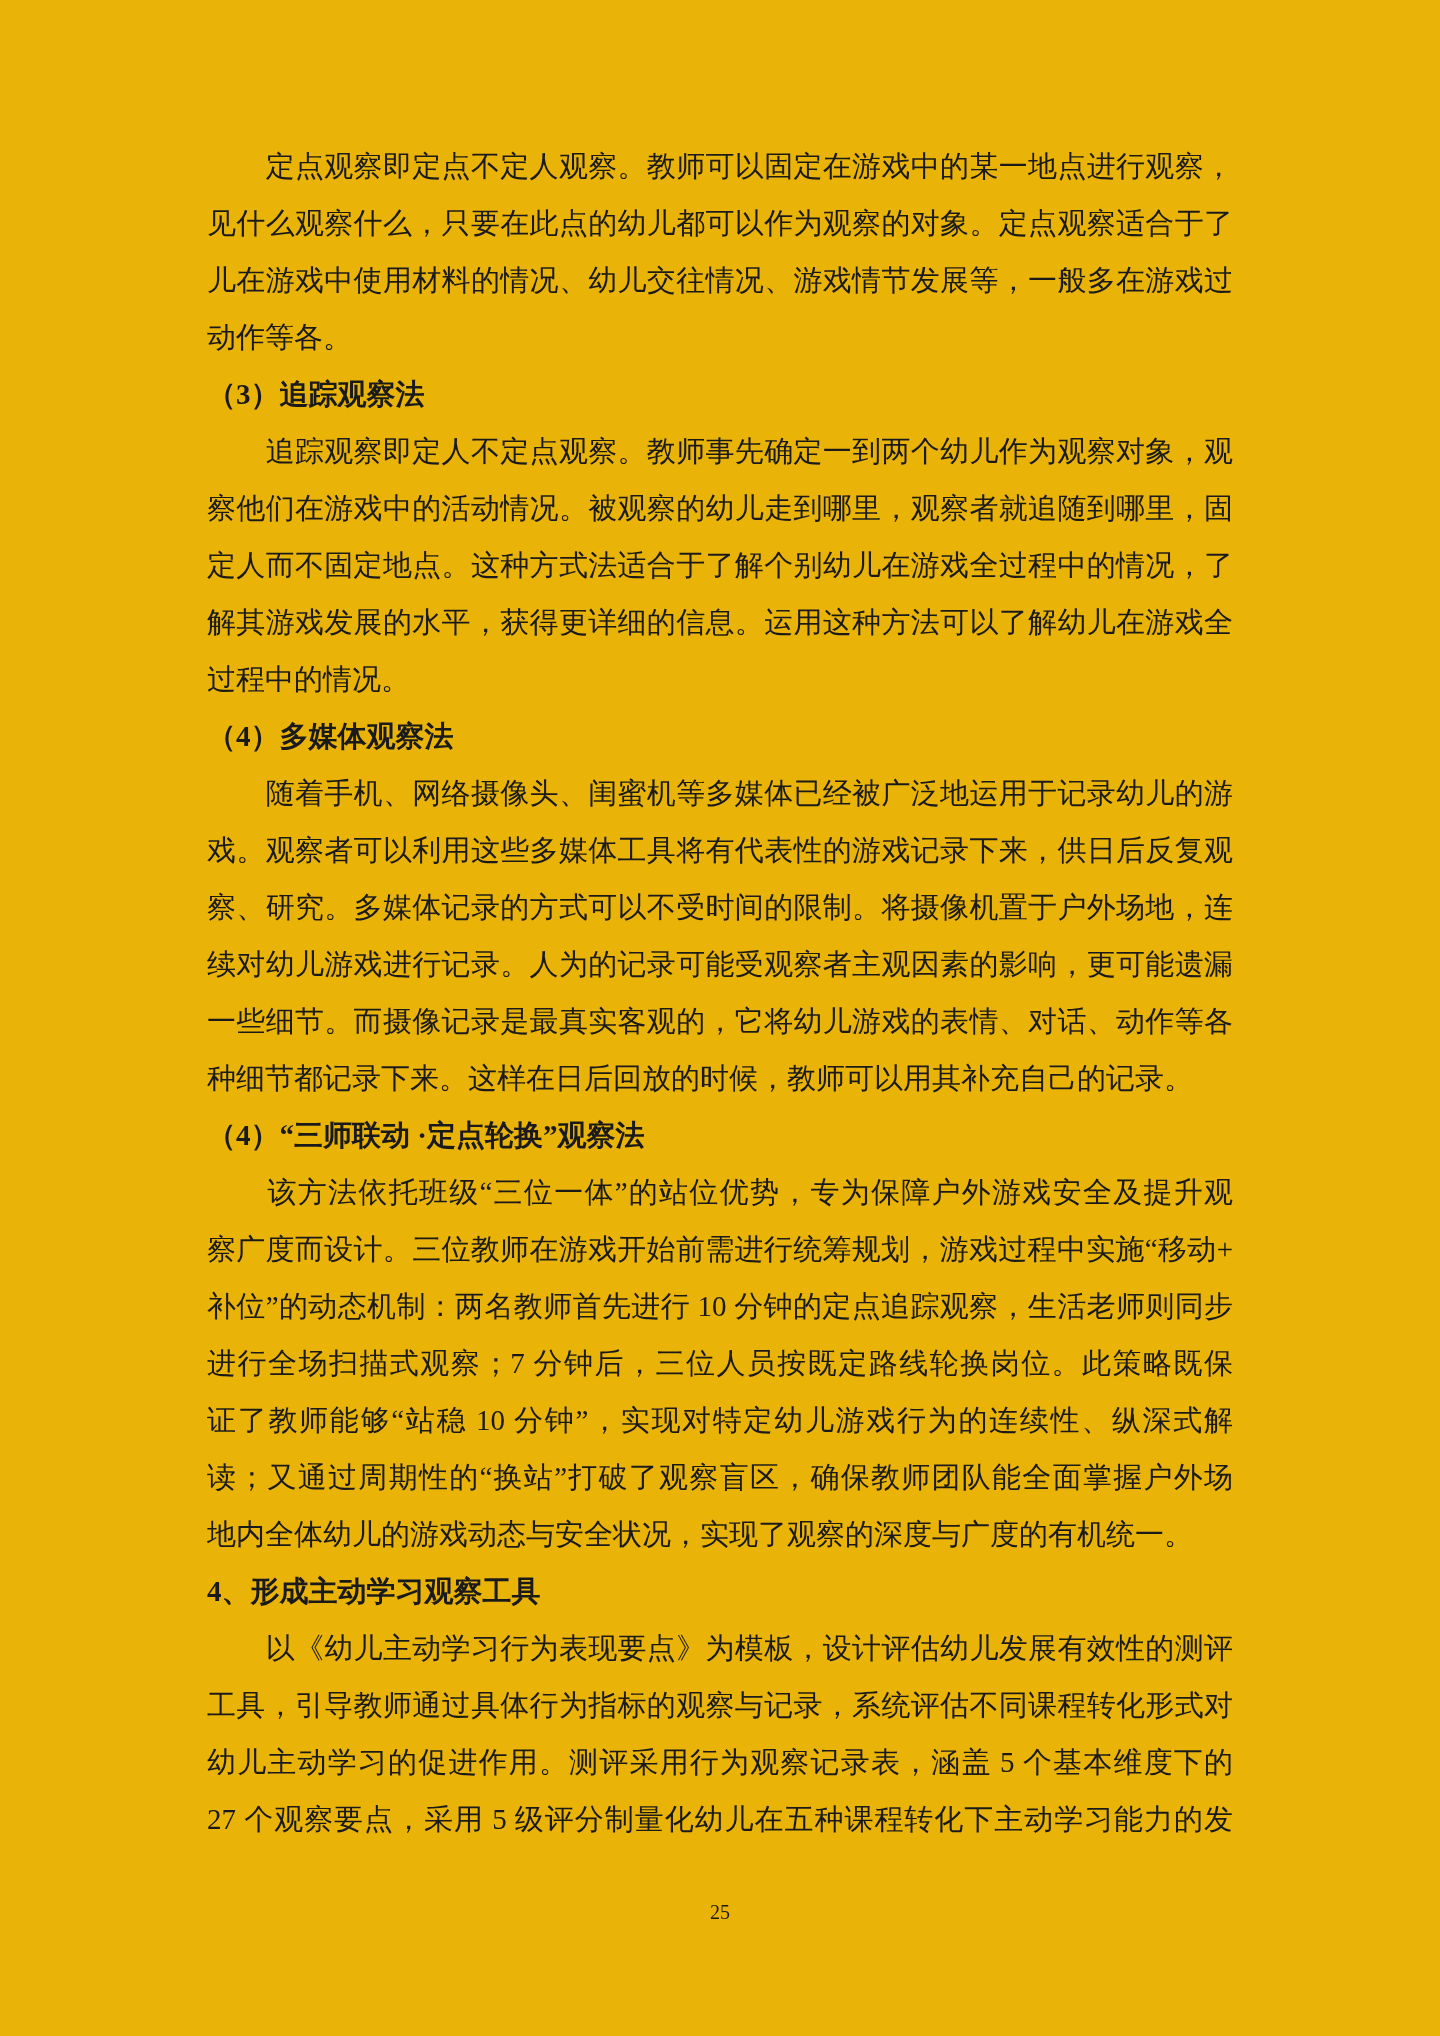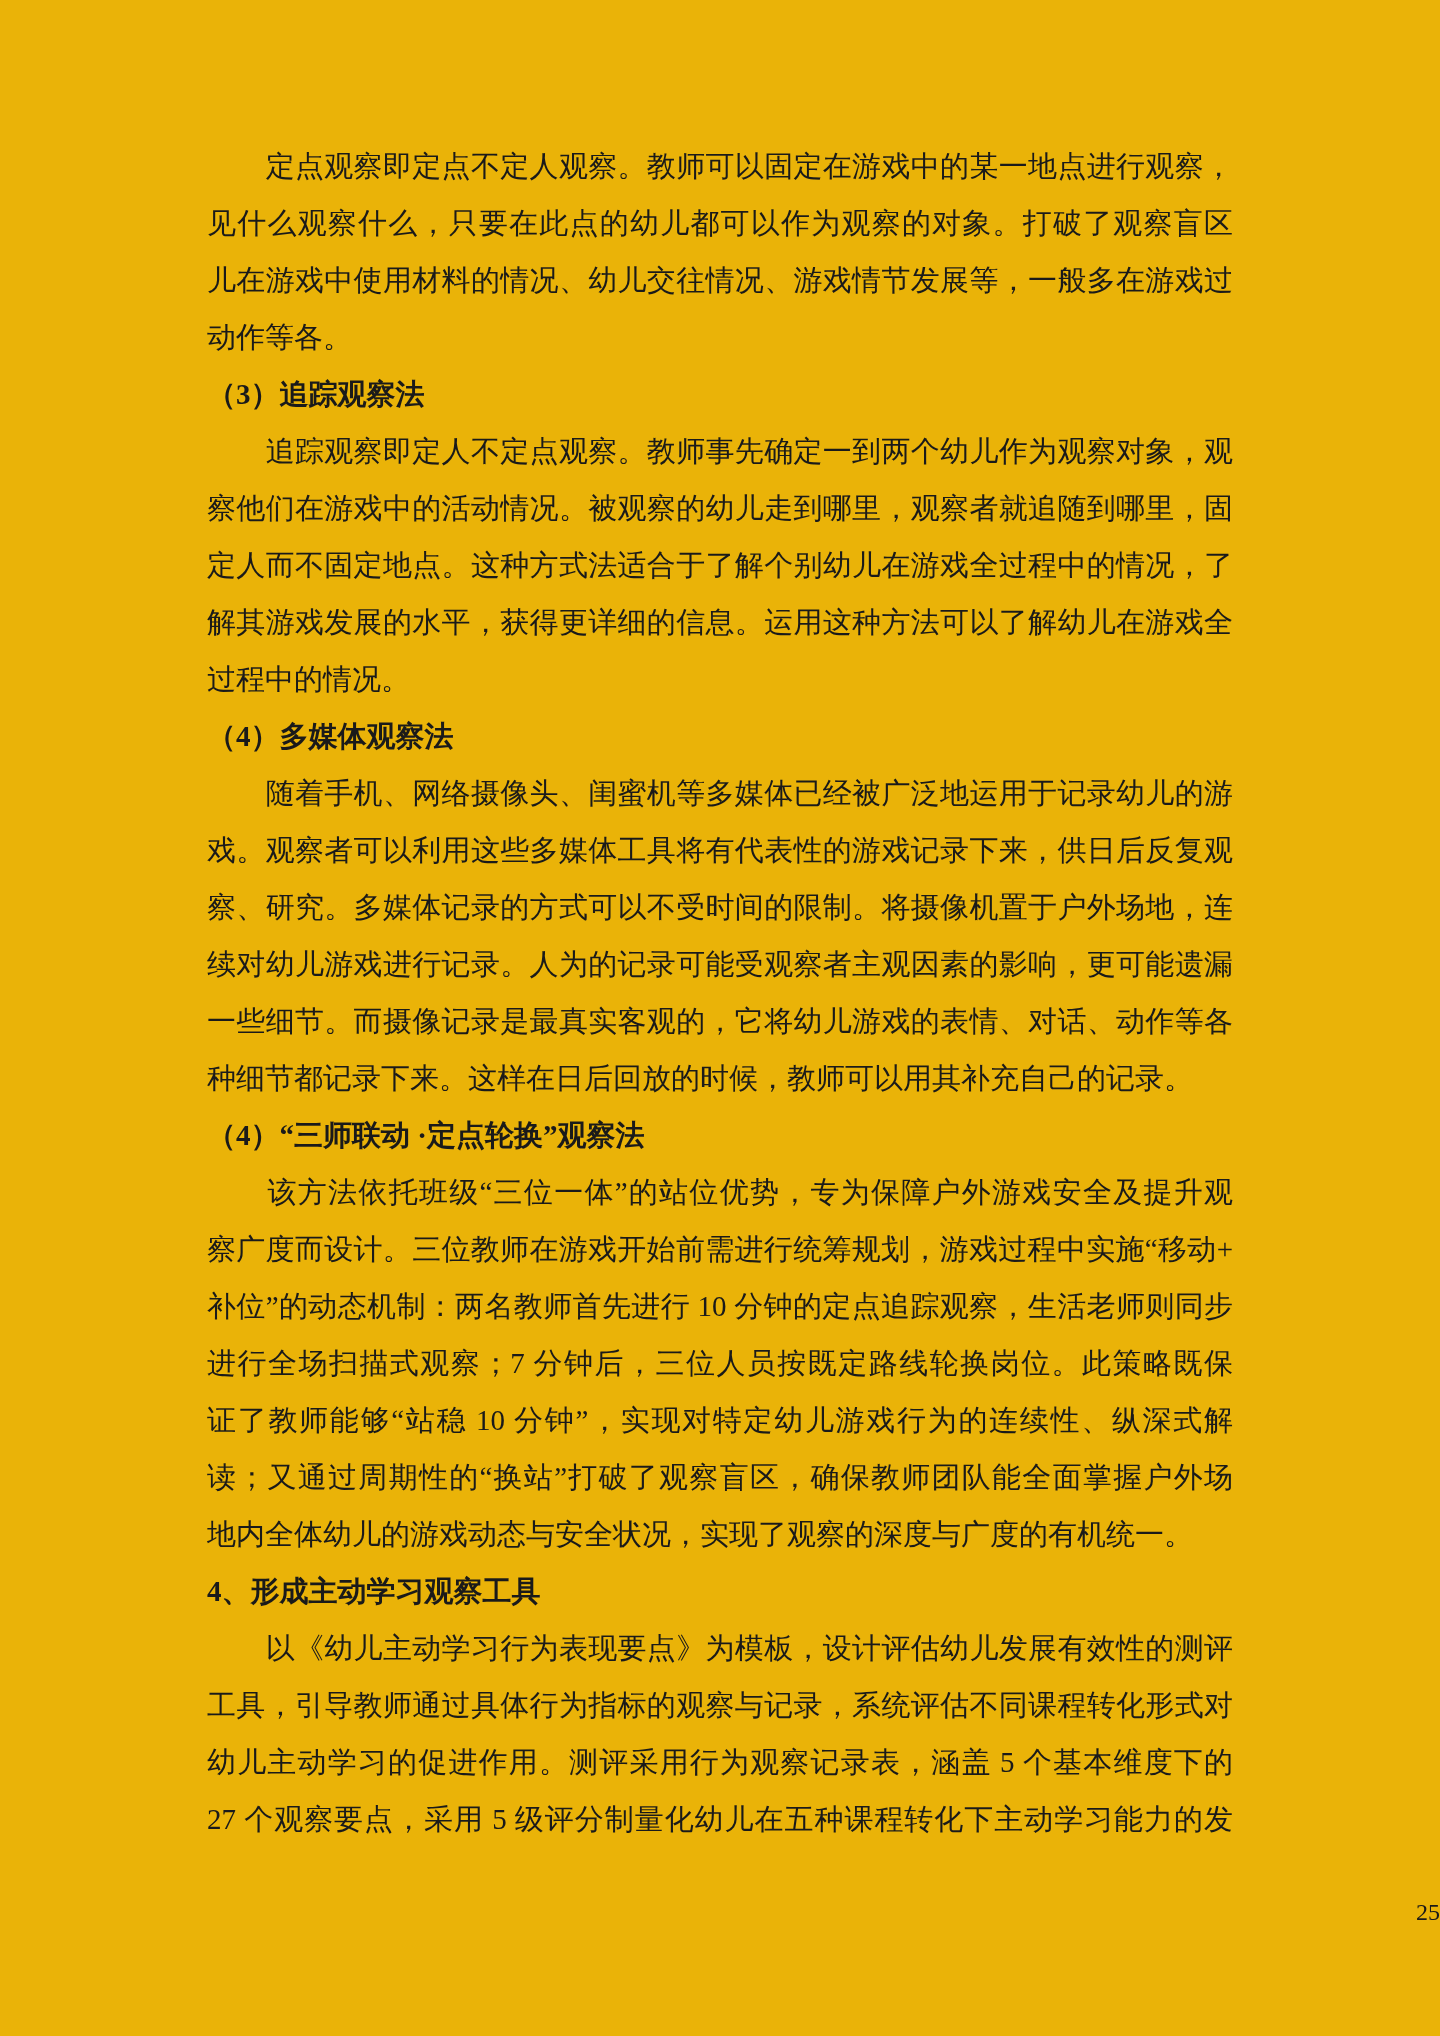--- a/index.html
+++ b/index.html
@@ -36,34 +36,34 @@
   }
   .block.heading .line {
     font-weight: bold;
     text-align-last: left;
   }
   .page-number {
     position: absolute;
     top: 1896px;
     left: 0;
     width: 100%;
-    text-align: right;
-    font-size: 24px;
+    text-align: center;
+    font-size: 20px;
     line-height: 32px;
     color: #1a1a1a;
   }
 </style>
 </head>
 <body>
 
 <div class="page">
   <div class="doc-body">
       <div class="block paragraph">
         <div class="line fill">　　定点观察即定点不定人观察。教师可以固定在游戏中的某一地点进行观察，</div>
-        <div class="line fill">见什么观察什么，只要在此点的幼儿都可以作为观察的对象。打破了观察盲区</div>
+        <div class="line fill">见什么观察什么，只要在此点的幼儿都可以作为观察的对象。定点观察适合于了</div>
         <div class="line fill">儿在游戏中使用材料的情况、幼儿交往情况、游戏情节发展等，一般多在游戏过</div>
         <div class="line">动作等各。</div>
       </div>
       <div class="block heading">
         <div class="line">（3）追踪观察法</div>
       </div>
       <div class="block paragraph">
         <div class="line fill">　　追踪观察即定人不定点观察。教师事先确定一到两个幼儿作为观察对象，观</div>
         <div class="line fill">察他们在游戏中的活动情况。被观察的幼儿走到哪里，观察者就追随到哪里，固</div>
         <div class="line fill">定人而不固定地点。这种方式法适合于了解个别幼儿在游戏全过程中的情况，了</div>

